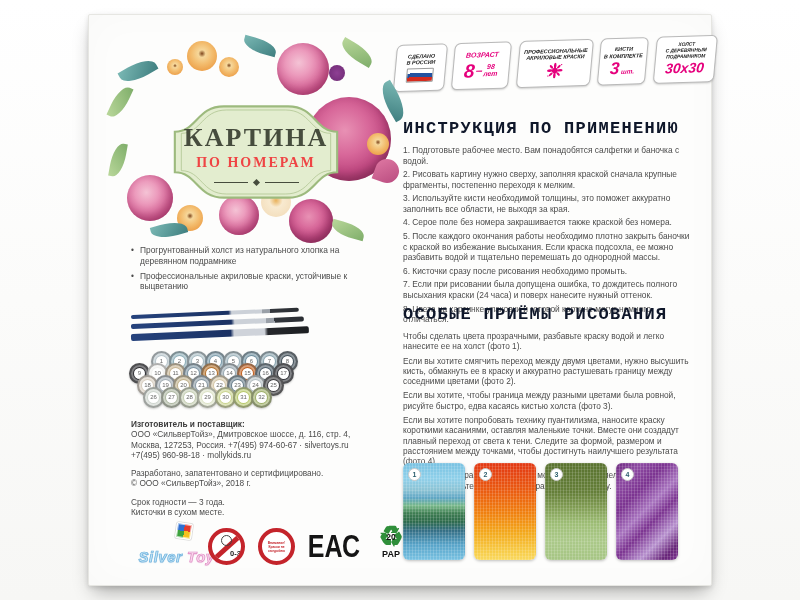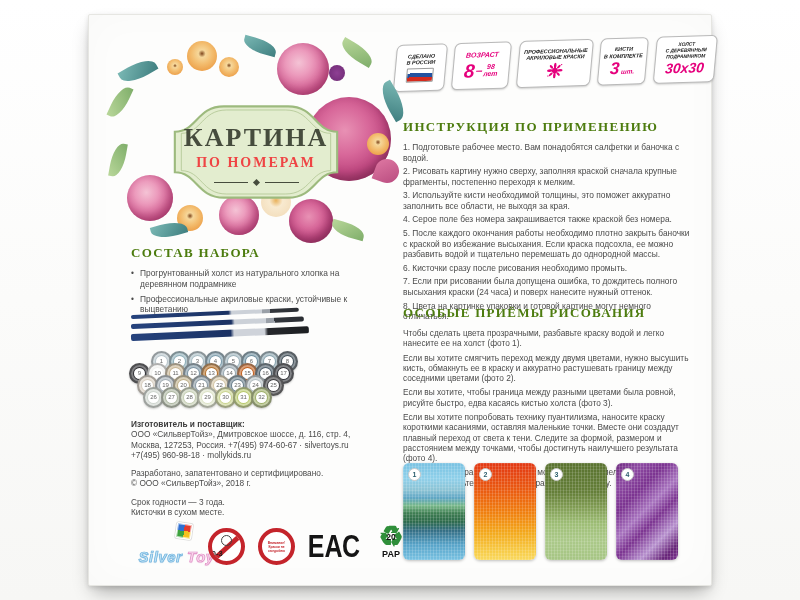--- a/index.html
+++ b/index.html
@@ -30,21 +30,21 @@
   .plaque { position:absolute; left:72px; top:56px; width:186px; height:122px; z-index:2; }
   .plaque svg { position:absolute; inset:0; width:100%; height:100%; }
   .plaque-text { position:absolute; inset:0; display:flex; flex-direction:column; align-items:center; justify-content:center; padding-top:4px; }
   .t1 { font-family:"Liberation Serif", serif; font-weight:700; font-size:26px; letter-spacing:2px; color:#464c3d; }
   .t2 { font-family:"Liberation Serif", serif; font-weight:700; font-size:14px; letter-spacing:2px; color:#ef4444; margin-top:2px; }
   .orn { display:flex; align-items:center; margin-top:9px; }
   .orn span { width:34px; height:1.5px; background:#464c3d; }
   .orn b { width:5px; height:5px; background:#464c3d; transform:rotate(45deg); margin:0 6px; }
 
   
-  h2.sec { font-family:Liberation Serif, serif; font-weight:700; font-size:13px; letter-spacing:1.3px; color:#4d7c0f; margin-bottom:7px; }
+  h2.sec { font-family:Liberation Mono, monospace; font-weight:700; font-size:17px; letter-spacing:1.3px; color:#0f172a; margin-bottom:7px; }
   .comp { position:absolute; left:42px; top:230px; width:252px; }
   .comp ul { list-style:none; }
   .comp li { position:relative; padding-left:9px; font-size:8.4px; line-height:1.28; color:#4b4b4b; margin-bottom:4px; }
   .comp li::before { content:"•"; position:absolute; left:0; top:0; color:#4b4b4b; }
 
   .kit { position:absolute; left:40px; top:300px; width:200px; }
   .brushes { margin-left:2px; }
   .brush { height:4px; width:168px; border-radius:2px; margin-bottom:5px; transform:rotate(-2.5deg); transform-origin:left center;
     background:linear-gradient(90deg,#26437d 0%,#1b3263 58%,#ccd1d8 60%,#ccd1d8 78%,#9aa0a8 78%,#9aa0a8 83%,#33373d 83%,#2a2d32 100%); }
   .brush:nth-child(2) { width:173px; height:5px; }
@@ -66,21 +66,21 @@
   .st-logo { position:relative; width:104px; height:46px; }
   .st-cube { position:absolute; left:47px; top:0px; width:16px; height:16px; border:1px solid #fff; transform:rotate(8deg);
     background:conic-gradient(#e23a2e 0 25%, #f6c11e 25% 50%, #3da23d 50% 75%, #2e6fd1 75% 100%);
     box-shadow:0 0 0 1px rgba(0,0,0,.12), inset 0 0 0 1px rgba(255,255,255,.7); border-radius:2px; }
   .st-words { position:absolute; left:0; bottom:4px; width:104px; text-align:center; font-weight:700; font-style:italic; font-size:15px; letter-spacing:.5px; }
   .st-silver { color:#bfe2f6; -webkit-text-stroke:.7px #6db1dc; text-shadow:0 1px 1px rgba(90,160,210,.4); }
   .st-toys { color:#f9d7ec; -webkit-text-stroke:.7px #df8cc4; text-shadow:0 1px 1px rgba(220,130,190,.4); }
   .sign { position:relative; width:37px; height:37px; border:4px solid #c4242b; border-radius:50%; background:#fff; overflow:hidden; flex:none; }
   .sign.age::before { content:""; position:absolute; left:-4px; top:12px; width:40px; height:4.5px; background:#c4242b; transform:rotate(-42deg); }
   .age-face { position:absolute; left:9px; top:3px; width:11px; height:11px; border:1.5px solid #444; border-radius:50%; }
-  .age-label { position:absolute; left:0; right:0; bottom:3px; text-align:left; font-size:7.5px; font-weight:700; color:#222; }
+  .age-label { position:absolute; left:0; right:0; bottom:3px; text-align:right; font-size:7.5px; font-weight:700; color:#222; }
   .paint-txt { position:absolute; inset:0; display:flex; align-items:center; justify-content:center; text-align:center;
     font-size:4px; line-height:1.25; font-weight:700; color:#c4242b; transform:scale(.82); padding:2px; }
   .eac { font-weight:900; font-size:25px; letter-spacing:0px; color:#151515; transform:scaleY(1.25); flex:none; }
   .recycle { position:relative; width:36px; height:48px; text-align:center; flex:none; }
   .re-glyph { font-size:28px; line-height:30px; color:#2f8f3a; font-weight:700; }
   .re-num { position:absolute; left:0; right:0; top:10px; font-size:8.5px; font-weight:700; color:#111; }
   .re-code { display:block; margin-top:-3px; font-size:9px; font-weight:700; color:#111; }
 
   
   .badges { position:absolute; left:306px; top:30px; width:302px; transform:rotate(-1.8deg); transform-origin:left center; white-space:nowrap; }
@@ -157,21 +157,20 @@
           <div class="orn">
               <span></span>
               <b></b>
               <span></span>
             </div>
         </div>
       </div>
     </div>
 
     <div class="comp">
-      <h2 class="sec">СОСТАВ НАБОРА</h2>
       <ul>
         <li>Прогрунтованный холст из натурального хлопка на деревянном подрамнике</li>
         <li>Профессиональные акриловые краски, устойчивые к выцветанию</li>
       </ul>
     </div>
 
     <div class="kit">
       <div class="brushes">
         <div class="brush"></div>
         <div class="brush"></div>

